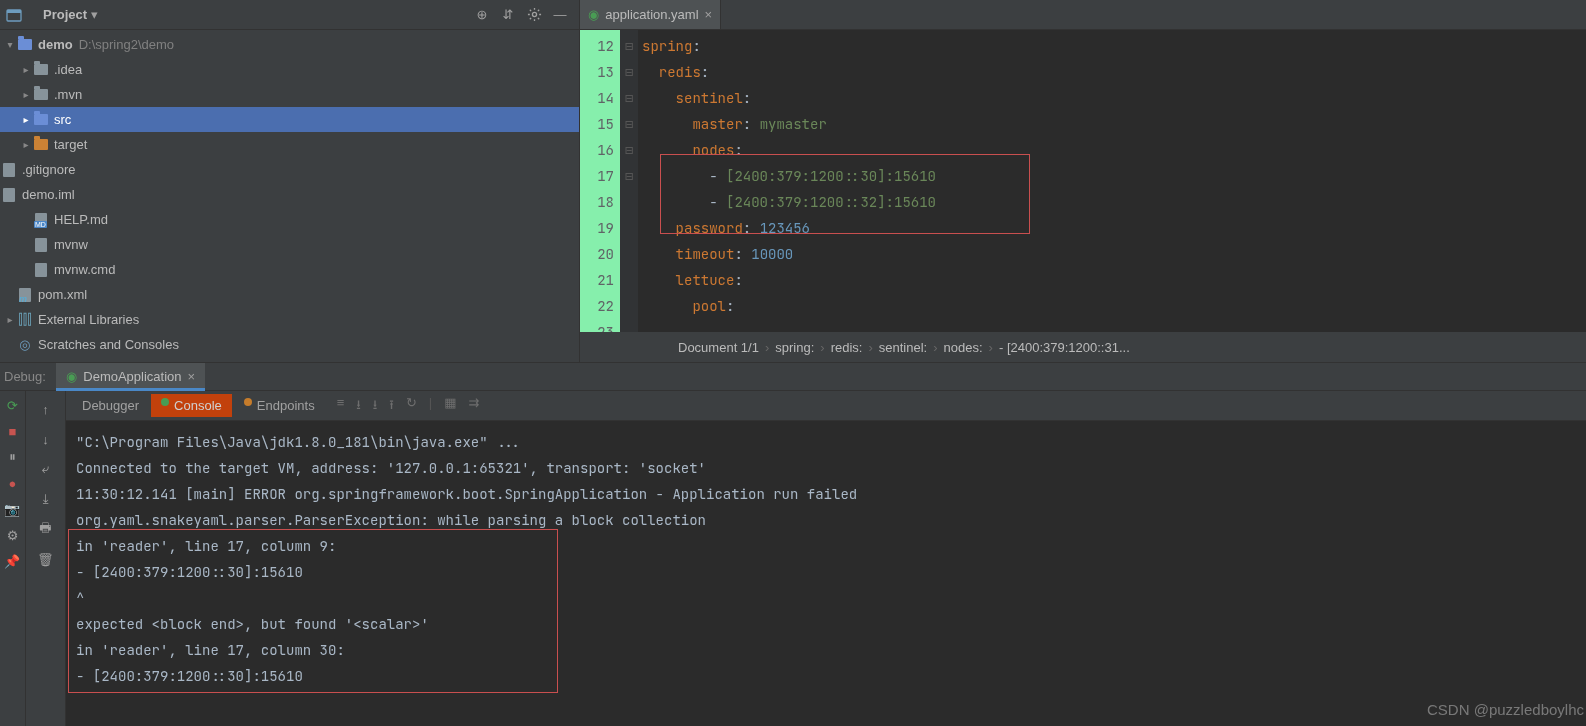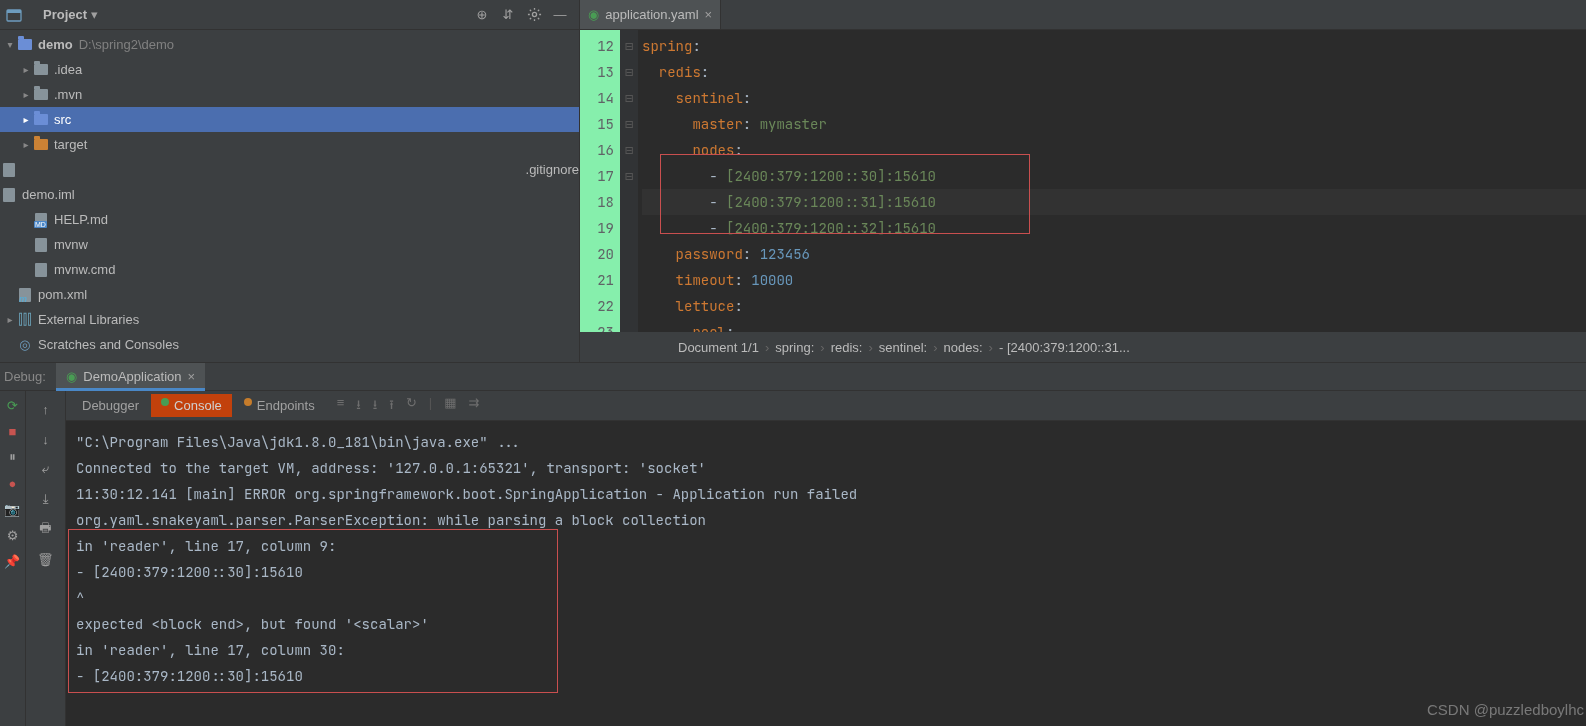--- a/index.html
+++ b/index.html
@@ -202,21 +202,21 @@
           </span>
         <span class="label">src</span>
       </div>
       <div class="tree-row" style="padding-left:20px;">
         <span class="arrow">▸</span>
           <span class="ficon">
             <span class="folder-icon folder-orange"></span>
           </span>
         <span class="label">target</span>
       </div>
-      <div class="tree-row" style="justify-content:space-between;">
+      <div class="tree-row" style="">
         <span class="ficon">
             <span class="file-icon"></span>
           </span>
         <span class="label">.gitignore</span>
       </div>
       <div class="tree-row" style="">
         <span class="ficon">
             <span class="file-icon"></span>
           </span>
         <span class="label">demo.iml</span>
@@ -295,21 +295,20 @@
           <div>⊟</div>
           <div>⊟</div>
       </div>
       <div class="code">
         <div class="code-row"><span class="k-orange">spring</span><span class="k-plain">:</span></div>
         <div class="code-row">  <span class="k-orange">redis</span><span class="k-plain">:</span></div>
         <div class="code-row">    <span class="k-orange">sentinel</span><span class="k-plain">:</span></div>
         <div class="code-row">      <span class="k-orange">master</span><span class="k-plain">: </span><span class="k-green">mymaster</span></div>
         <div class="code-row">      <span class="k-orange">nodes</span><span class="k-plain">:</span></div>
         <div class="code-row">        <span class="k-plain">- </span><span class="k-green">[2400:379:1200::30]:15610</span></div>
-        <div class="code-row hl">        <span class="k-plain">- </span><span class="k-green">[2400:379:1200::31]:15610</span></div>
         <div class="code-row">        <span class="k-plain">- </span><span class="k-green">[2400:379:1200::32]:15610</span></div>
         <div class="code-row">    <span class="k-orange">password</span><span class="k-plain">: </span><span class="k-num">123456</span></div>
         <div class="code-row">    <span class="k-orange">timeout</span><span class="k-plain">: </span><span class="k-num">10000</span></div>
         <div class="code-row">    <span class="k-orange">lettuce</span><span class="k-plain">:</span></div>
         <div class="code-row">      <span class="k-orange">pool</span><span class="k-plain">:</span></div>
         <div class="red-box" style="top:124px; left:22px; width:370px; height:80px;"></div>
       </div>
     </div>
     <div class="editor-status">
       <span style="flex:0 0 80px;"></span>

